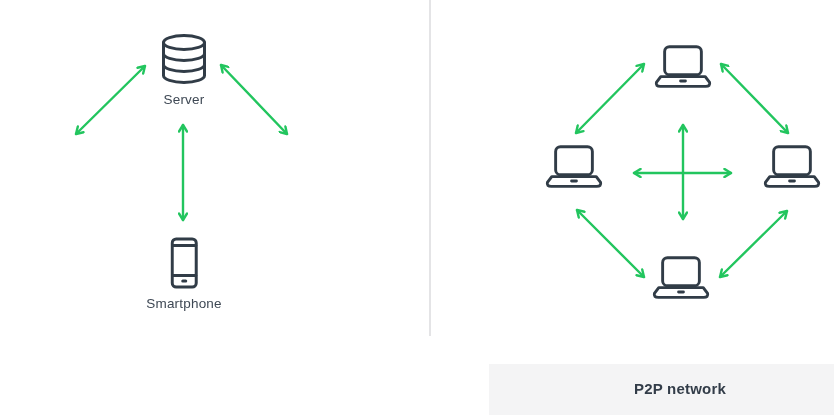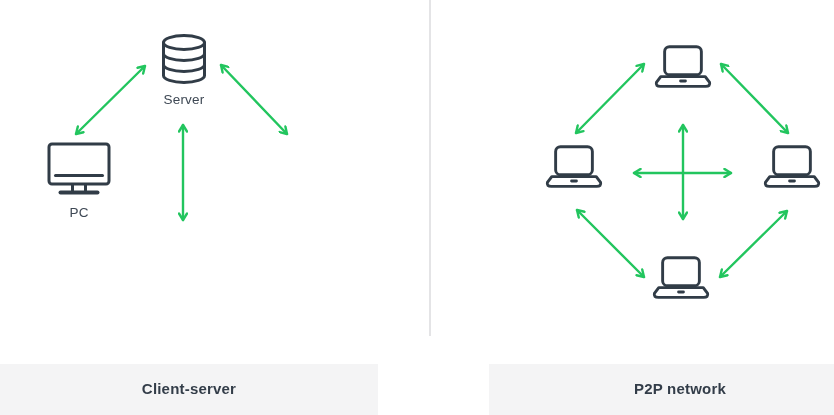--- a/index.html
+++ b/index.html
@@ -91,33 +91,33 @@
       <g fill="none" stroke="#313c47" stroke-width="3" stroke-linecap="round" stroke-linejoin="round">
         <ellipse cx="24" cy="9.5" rx="20.5" ry="7"></ellipse>
         <path d="M3.5 9.5 V42.5 A20.5 7 0 0 0 44.5 42.5 V9.5"></path>
         <path d="M3.5 20.5 A20.5 7 0 0 0 44.5 20.5"></path>
         <path d="M3.5 31.5 A20.5 7 0 0 0 44.5 31.5"></path>
       </g>
     </svg>
     <div class="label">Server</div>
   </div>
 
-  <div class="node" style="left:79px; top:142px;">
-    <svg class="icon" width="64" height="56" viewBox="0 0 64 56">
-      <g fill="none" stroke="#313c47" stroke-width="3" stroke-linecap="round" stroke-linejoin="round">
-        <rect x="2" y="2" width="60" height="40" rx="3"></rect>
-        <path d="M8.5 33.5 H55.5"></path>
-        <path d="M25.5 42.5 V48.5 M38.5 42.5 V48.5"></path>
-        <path d="M13.5 50.5 H50.5" stroke-width="4"></path>
-      </g>
-    </svg>
-    <div class="label">PC</div>
-  </div>
 
 
+  <div class="node" style="left:184px; top:237px;">
+    <svg class="icon" width="28" height="52" viewBox="0 0 28 52">
+      <g fill="none" stroke="#313c47" stroke-width="3" stroke-linecap="round" stroke-linejoin="round">
+        <rect x="2" y="2" width="24" height="48" rx="4"></rect>
+        <path d="M2.5 8.5 H25.5"></path>
+        <path d="M2.5 38.5 H25.5"></path>
+      </g>
+      <rect x="11" y="42.5" width="6" height="3" rx="1.5" fill="#313c47"></rect>
+    </svg>
+    <div class="label">Smartphone</div>
+  </div>
 
   <div class="node" style="left:683px; top:44px;">
     <svg class="icon" width="58" height="46" viewBox="0 0 60 46">
       <g fill="none" stroke="#313c47" stroke-width="3" stroke-linecap="round" stroke-linejoin="round">
         <rect x="11" y="2" width="38" height="29" rx="5"></rect>
         <path d="M7 33 H53 L57.5 39 Q58.5 43 53.5 43 H6.5 Q1.5 43 2.5 39 Z"></path>
       </g>
       <rect x="26" y="36" width="8" height="3" rx="1.5" fill="#313c47"></rect>
     </svg>
   </div>
@@ -145,20 +145,17 @@
   <div class="node" style="left:681px; top:255px;">
     <svg class="icon" width="58" height="46" viewBox="0 0 60 46">
       <g fill="none" stroke="#313c47" stroke-width="3" stroke-linecap="round" stroke-linejoin="round">
         <rect x="11" y="2" width="38" height="29" rx="5"></rect>
         <path d="M7 33 H53 L57.5 39 Q58.5 43 53.5 43 H6.5 Q1.5 43 2.5 39 Z"></path>
       </g>
       <rect x="26" y="36" width="8" height="3" rx="1.5" fill="#313c47"></rect>
     </svg>
   </div>
 
-  <div class="caption-bar caption-left">
-    <span class="caption">Client-server</span>
-  </div>
   <div class="caption-bar caption-right">
     <span class="caption">P2P network</span>
   </div>
 
 </div>
 
 </body></html>

